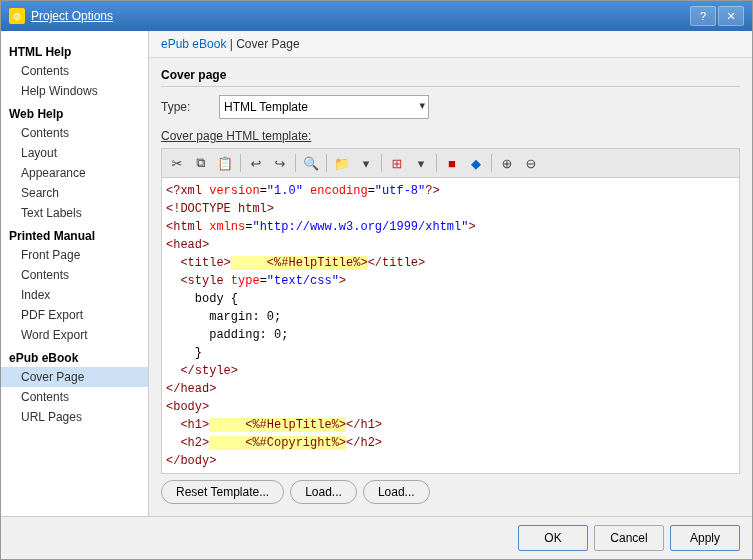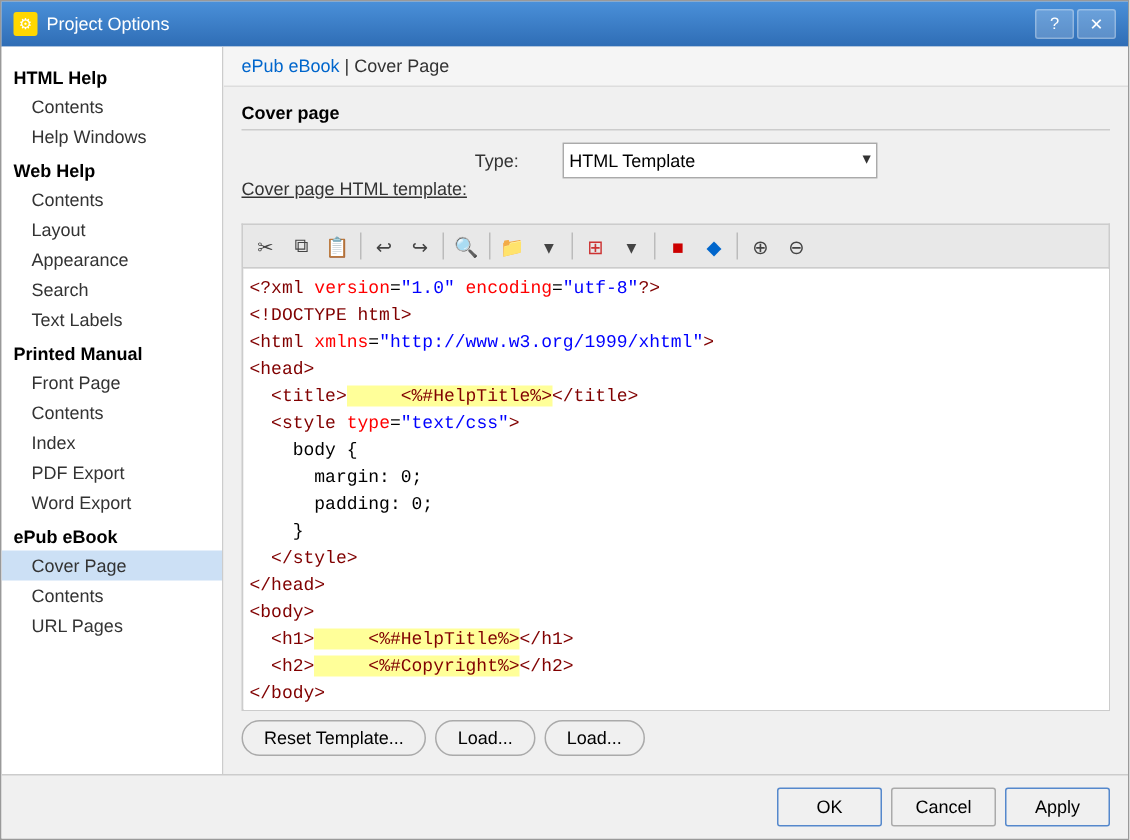--- a/index.html
+++ b/index.html
@@ -11,21 +11,21 @@
       background: linear-gradient(to bottom, #4a90d9, #2f6db5);
       color: white;
       height: 30px;
       display: flex;
       align-items: center;
       padding: 0 8px;
       gap: 6px;
       flex-shrink: 0;
     }
     .title-bar-icon { width: 16px; height: 16px; background: #ffd700; border-radius: 2px; display: flex; align-items: center; justify-content: center; font-size: 10px; }
-    .title-bar-title { flex: 1; font-size: 12px; font-weight: normal; }
+    .title-bar-title { flex: 1; font-size: 12px; font-weight: normal; text-decoration: underline; }
     .title-bar-buttons { display: flex; gap: 2px; }
     .title-bar-btn { width: 26px; height: 20px; background: rgba(255,255,255,0.2); border: 1px solid rgba(255,255,255,0.3); color: white; cursor: pointer; display: flex; align-items: center; justify-content: center; font-size: 11px; border-radius: 2px; }
 
     .main-content { display: flex; flex: 1; overflow: hidden; }
 
     
     .sidebar {
       width: 148px;
       background: white;
       border-right: 1px solid #ccc;
@@ -66,27 +66,27 @@
 
     .section-header {
       font-weight: bold;
       font-size: 12px;
       margin-bottom: 8px;
       color: #000;
       border-bottom: 1px solid #ccc;
       padding-bottom: 4px;
     }
 
-    .form-row { display: flex; align-items: center; gap: 8px; justify-content: center; }
+    .form-row { display: flex; align-items: center; margin-bottom: 10px; gap: 8px; }
     .form-label { font-size: 12px; color: #333; width: 50px; }
     .select-wrapper { position: relative; width: 210px; }
     .select-wrapper select { width: 100%; height: 24px; border: 1px solid #aaa; background: white; font-size: 12px; padding: 0 20px 0 4px; appearance: none; cursor: pointer; }
     .select-wrapper::after { content: '▾'; position: absolute; right: 4px; top: 4px; pointer-events: none; font-size: 11px; color: #333; }
 
-    .template-label { font-size: 12px; color: #333; margin-bottom: 16px; text-decoration: underline; }
+    .template-label { font-size: 12px; color: #333; margin-bottom: 5px; text-decoration: underline; }
 
     
     .toolbar {
       display: flex;
       align-items: center;
       gap: 2px;
       padding: 3px 4px;
       background: #e8e8e8;
       border: 1px solid #ccc;
       border-bottom: none;

